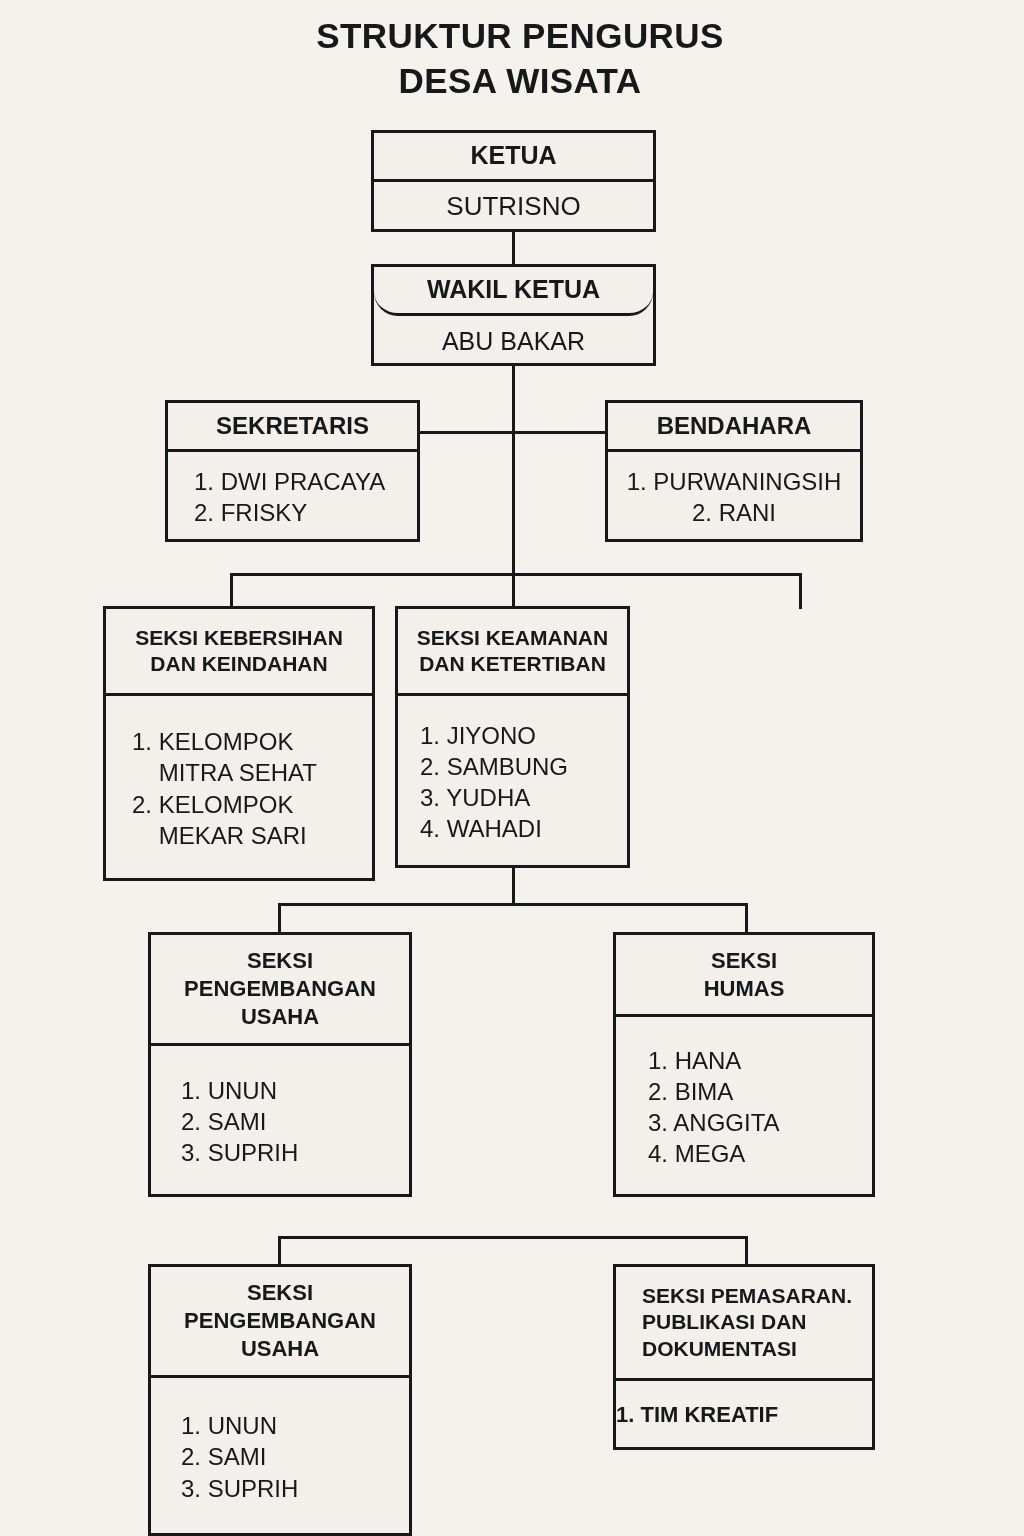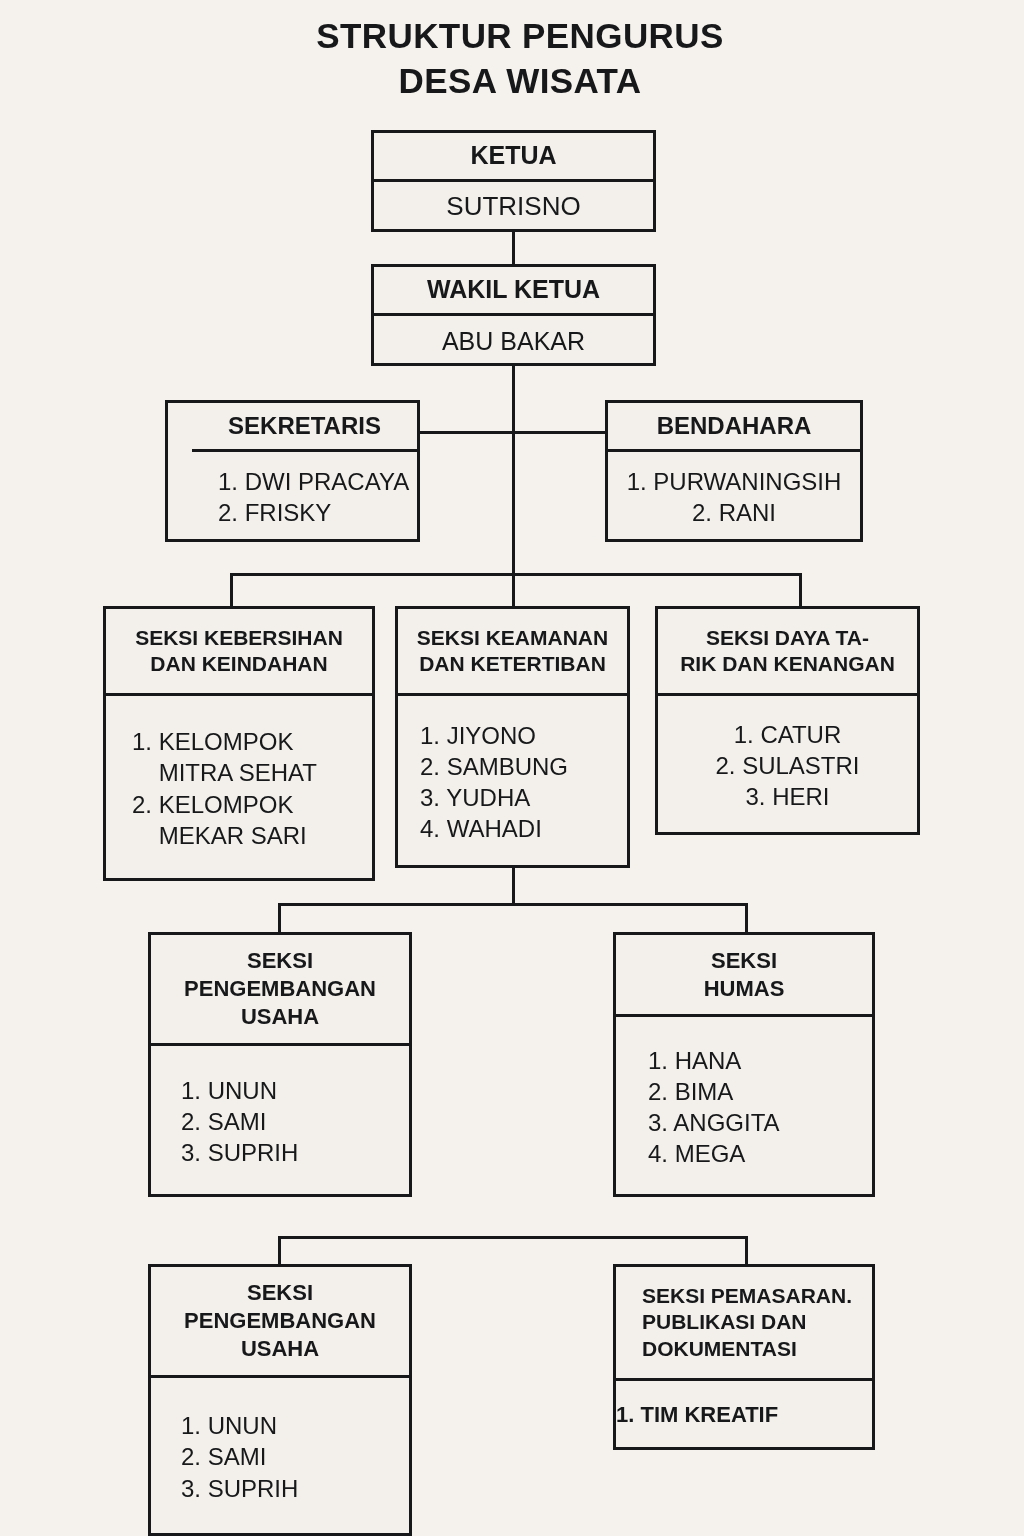--- a/index.html
+++ b/index.html
@@ -70,24 +70,24 @@
   }
   .hl { display: block; }
   .member { display: block; white-space: pre; }
 
   
   #box-ketua            { left: 371px;  top: 130px;  width: 285px; height: 102px; }
   #box-ketua .box-head  { height: 49px; font-size: 25px; }
   #box-ketua .box-body  { height: 50px; font-size: 26px; font-weight: normal; text-align: center; }
 
   #box-wakil            { left: 371px;  top: 264px;  width: 285px; height: 102px; }
-  #box-wakil .box-head  { height: 49px; font-size: 25px; }
+  #box-wakil .box-head  { height: 49px; font-size: 25px; border-radius: 24px; }
   #box-wakil .box-body  { height: 50px; font-size: 25px; font-weight: normal; text-align: center; }
 
-  #box-sekretaris           { left: 165px; top: 400px; width: 255px; height: 142px; padding-left: 24px; }
+  #box-sekretaris           { left: 165px; top: 400px; width: 255px; height: 142px; }
   #box-sekretaris .box-head { height: 49px; font-size: 24px; }
   #box-sekretaris .box-body { height: 90px; font-size: 24px; font-weight: normal;
                               text-align: left; padding-left: 26px; }
 
   #box-bendahara            { left: 605px; top: 400px; width: 258px; height: 142px; }
   #box-bendahara .box-head  { height: 49px; font-size: 24px; }
   #box-bendahara .box-body  { height: 90px; font-size: 24px; font-weight: normal;
                               text-align: center; }
 
   #box-kebersihan            { left: 103px; top: 606px; width: 272px; height: 275px; }
@@ -213,31 +213,20 @@
       <span class="hl">DAN KETERTIBAN</span>
     </div>
     <div class="box-body">
       <span class="member">1. JIYONO</span>
       <span class="member">2. SAMBUNG</span>
       <span class="member">3. YUDHA</span>
       <span class="member">4. WAHADI</span>
     </div>
   </div>
 
-  <div class="box" id="box-dayatarik">
-    <div class="box-head">
-      <span class="hl">SEKSI DAYA TA-</span>
-      <span class="hl">RIK DAN KENANGAN</span>
-    </div>
-    <div class="box-body">
-      <span class="member">1. CATUR</span>
-      <span class="member">2. SULASTRI</span>
-      <span class="member">3. HERI</span>
-    </div>
-  </div>
 
   <div class="box" id="box-pengembangan1">
     <div class="box-head">
       <span class="hl">SEKSI</span>
       <span class="hl">PENGEMBANGAN</span>
       <span class="hl">USAHA</span>
     </div>
     <div class="box-body">
       <span class="member">1. UNUN</span>
       <span class="member">2. SAMI</span>

